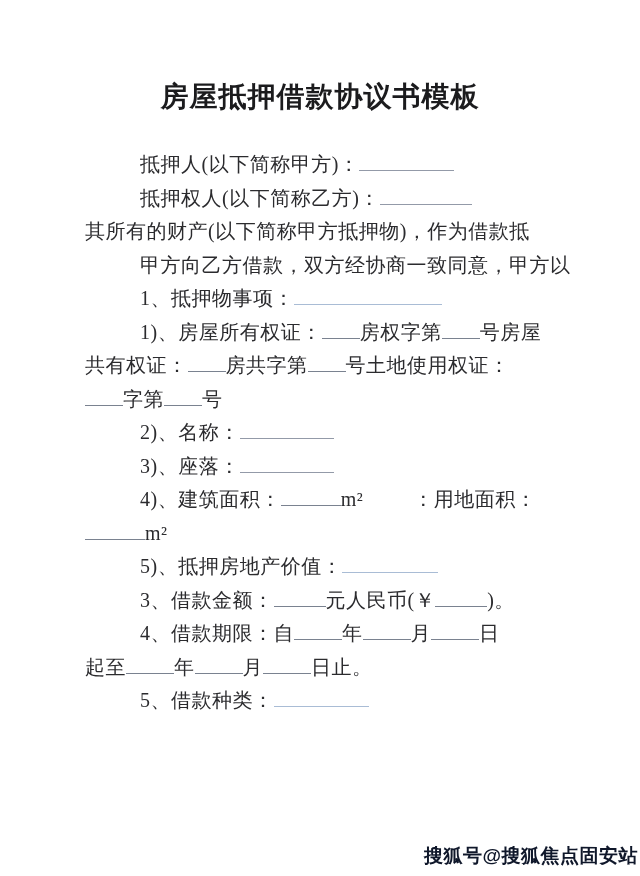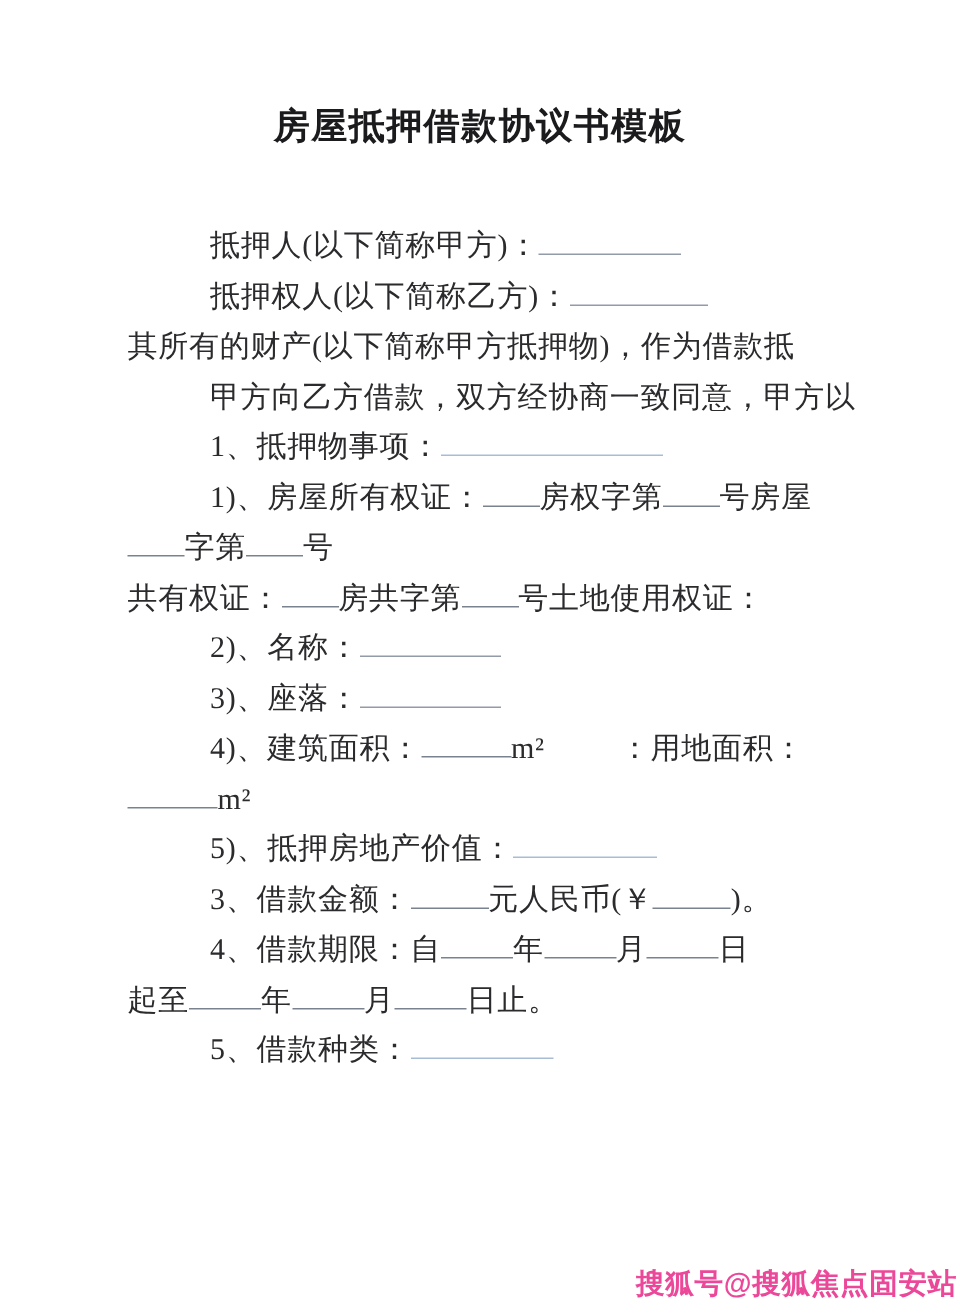--- a/index.html
+++ b/index.html
@@ -1,59 +1,59 @@
 <!DOCTYPE html>
 <html><head>
 <meta charset="utf-8">
 <style>
   html,body{margin:0;padding:0;background:#ffffff;}
   .page{
     position:relative;width:640px;height:876px;background:#ffffff;overflow:hidden;
     font-family:"Liberation Serif","DejaVu Serif",serif;color:#2b2b2e;
   }
   .doc-title{
-    position:absolute;top:68px;left:0;width:100%;text-align:center;
+    position:absolute;top:78px;left:0;width:100%;text-align:center;
     font-family:Liberation Sans, sans-serif;
-    font-weight:bold;font-size:24px;letter-spacing:1px;color:#1b1b1d;
+    font-weight:bold;font-size:28px;letter-spacing:1px;color:#1b1b1d;
   }
   .content{
     position:absolute;top:148px;left:85px;width:490px;font-size:20px;
   }
   .line{height:33.5px;line-height:33.5px;white-space:nowrap;}
   .line.indent{padding-left:55px;}
   .t{letter-spacing:0.5px;}
   .blank{
     display:inline-block;height:20px;vertical-align:baseline;
     border-bottom:1.5px solid #9aa2b0;
   }
   .blank.gray{border-bottom-color:#939aa8;}
   .blank.blue{border-bottom-color:#a9bcd5;}
   .blank.dark{border-bottom-color:#7a8290;}
   .gap{display:inline-block;height:1px;}
   .watermark{
     position:absolute;top:843px;right:2px;
     font-family:"Liberation Sans","DejaVu Sans",sans-serif;
-    font-weight:bold;font-size:19px;letter-spacing:0.5px;color:#ec4899;
+    font-weight:bold;font-size:19px;letter-spacing:0.5px;color:#0f172a;
     text-shadow:-1px -1px 0 #fff,1px -1px 0 #fff,-1px 1px 0 #fff,1px 1px 0 #fff,0 0 2px #fff;
   }
 </style>
 </head>
 <body>
 
 <div class="page">
   <div class="doc-title">房屋抵押借款协议书模板</div>
   <div class="content">
       <div class="line indent"><span class="t">抵押人(以下简称甲方)：</span><span class="blank gray" style="width: 95px;"></span></div>
       <div class="line indent"><span class="t">抵押权人(以下简称乙方)：</span><span class="blank gray" style="width: 92px;"></span></div>
       <div class="line"><span class="t">其所有的财产(以下简称甲方抵押物)，作为借款抵</span></div>
       <div class="line indent"><span class="t">甲方向乙方借款，双方经协商一致同意，甲方以</span></div>
       <div class="line indent"><span class="t">1、抵押物事项：</span><span class="blank blue" style="width: 148px;"></span></div>
       <div class="line indent"><span class="t">1)、房屋所有权证：</span><span class="blank dark" style="width: 38px;"></span><span class="t">房权字第</span><span class="blank dark" style="width: 38px;"></span><span class="t">号房屋</span></div>
+      <div class="line"><span class="t">共有权证：</span><span class="blank dark" style="width: 38px;"></span><span class="t">房共字第</span><span class="blank dark" style="width: 38px;"></span><span class="t">号土地使用权证：</span></div>
       <div class="line"><span class="blank dark" style="width: 38px;"></span><span class="t">字第</span><span class="blank dark" style="width: 38px;"></span><span class="t">号</span></div>
-      <div class="line"><span class="t">共有权证：</span><span class="blank dark" style="width: 38px;"></span><span class="t">房共字第</span><span class="blank dark" style="width: 38px;"></span><span class="t">号土地使用权证：</span></div>
       <div class="line indent"><span class="t">2)、名称：</span><span class="blank gray" style="width: 94px;"></span></div>
       <div class="line indent"><span class="t">3)、座落：</span><span class="blank gray" style="width: 94px;"></span></div>
       <div class="line indent"><span class="t">4)、建筑面积：</span><span class="blank dark" style="width: 60px;"></span><span class="t">m²</span><span class="gap" style="width: 50px;"></span><span class="t">：用地面积：</span></div>
       <div class="line"><span class="blank dark" style="width: 60px;"></span><span class="t">m²</span></div>
       <div class="line indent"><span class="t">5)、抵押房地产价值：</span><span class="blank blue" style="width: 96px;"></span></div>
       <div class="line indent"><span class="t">3、借款金额：</span><span class="blank dark" style="width: 52px;"></span><span class="t">元人民币(￥</span><span class="blank dark" style="width: 52px;"></span><span class="t">)。</span></div>
       <div class="line indent"><span class="t">4、借款期限：自</span><span class="blank dark" style="width: 48px;"></span><span class="t">年</span><span class="blank dark" style="width: 48px;"></span><span class="t">月</span><span class="blank dark" style="width: 48px;"></span><span class="t">日</span></div>
       <div class="line"><span class="t">起至</span><span class="blank dark" style="width: 48px;"></span><span class="t">年</span><span class="blank dark" style="width: 48px;"></span><span class="t">月</span><span class="blank dark" style="width: 48px;"></span><span class="t">日止。</span></div>
       <div class="line indent"><span class="t">5、借款种类：</span><span class="blank blue" style="width: 95px;"></span></div>
     </div>

